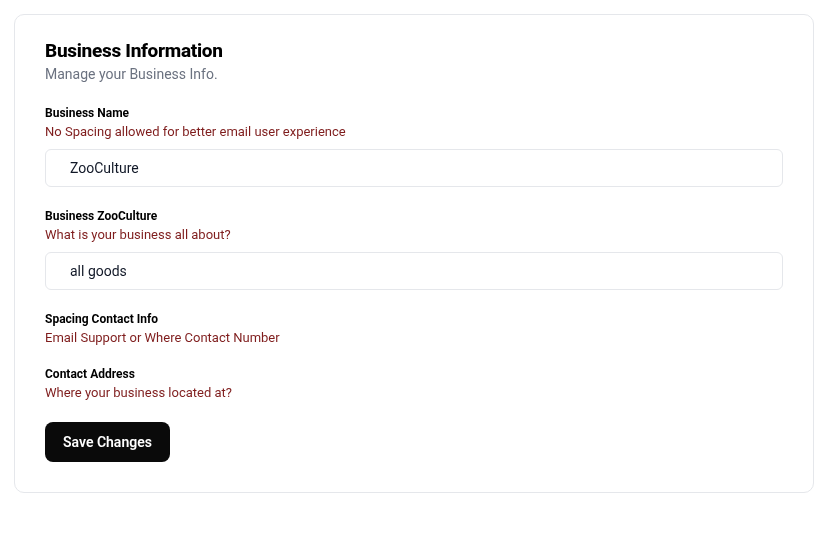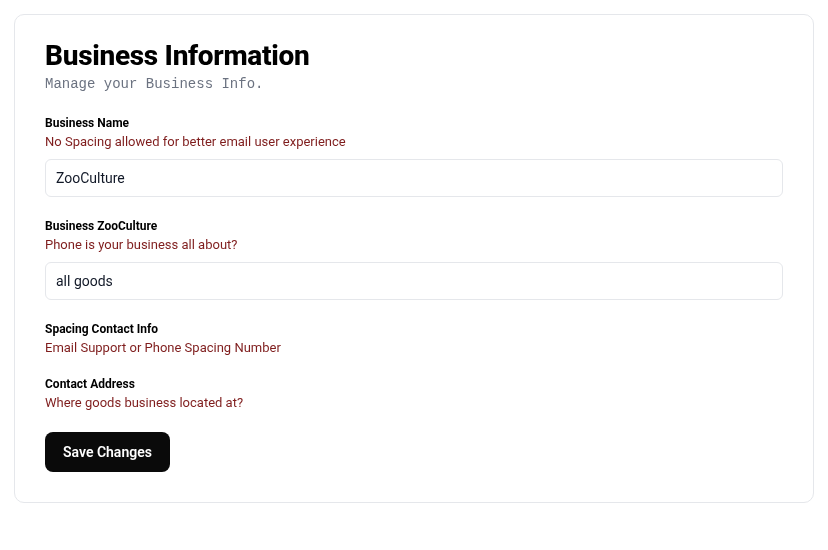--- a/index.html
+++ b/index.html
@@ -12,51 +12,50 @@
       background: #ffffff;
       padding: 14px;
     }
     .card {
       border: 1px solid #e5e7eb;
       border-radius: 10px;
       padding: 24px 30px 30px 30px;
       width: 800px;
     }
     .card-title {
-      font-size: 28px;
+      font-size: 19px;
       font-weight: 800;
       color: #000000;
       margin-bottom: 4px;
       letter-spacing: -0.3px;
     }
     .card-subtitle {
       font-size: 14px;
       color: #6b7280;
       margin-bottom: 24px;
-      font-family: Liberation Mono, monospace;
     }
     .form-group {
       margin-bottom: 22px;
     }
     .field-label {
       font-size: 12px;
       font-weight: 700;
       color: #000000;
       display: block;
       margin-bottom: 4px;
     }
     .field-hint {
       font-size: 13px;
       color: #7f1d1d;
       display: block;
       margin-bottom: 10px;
     }
     .text-input {
       width: 100%;
-      padding: 10px 10px;
+      padding: 10px 24px;
       border: 1px solid #e5e7eb;
       border-radius: 6px;
       font-size: 14px;
       color: #111827;
       background: #ffffff;
       font-family: inherit;
     }
     .btn-primary {
       background: #0a0a0a;
       color: #ffffff;
@@ -77,28 +76,28 @@
   <p class="card-subtitle">Manage your Business Info.</p>
 
   <div class="form-group">
     <label class="field-label">Business Name</label>
     <span class="field-hint">No Spacing allowed for better email user experience</span>
     <input type="text" class="text-input" value="ZooCulture" style="">
   </div>
 
   <div class="form-group">
     <label class="field-label">Business ZooCulture</label>
-    <span class="field-hint">Phone is your business all about?</span>
+    <span class="field-hint">What is your business all about?</span>
     <input type="text" class="text-input" value="all goods" style="">
   </div>
 
   <div class="form-group">
     <label class="field-label">Spacing Contact Info</label>
-    <span class="field-hint">Email Support or Phone Spacing Number</span>
+    <span class="field-hint">Email Support or Where Contact Number</span>
   </div>
 
   <div class="form-group">
     <label class="field-label">Contact Address</label>
-    <span class="field-hint">Where goods business located at?</span>
+    <span class="field-hint">Where your business located at?</span>
   </div>
 
   <button class="btn-primary">Save Changes</button>
 </div>
 
 </body></html>

